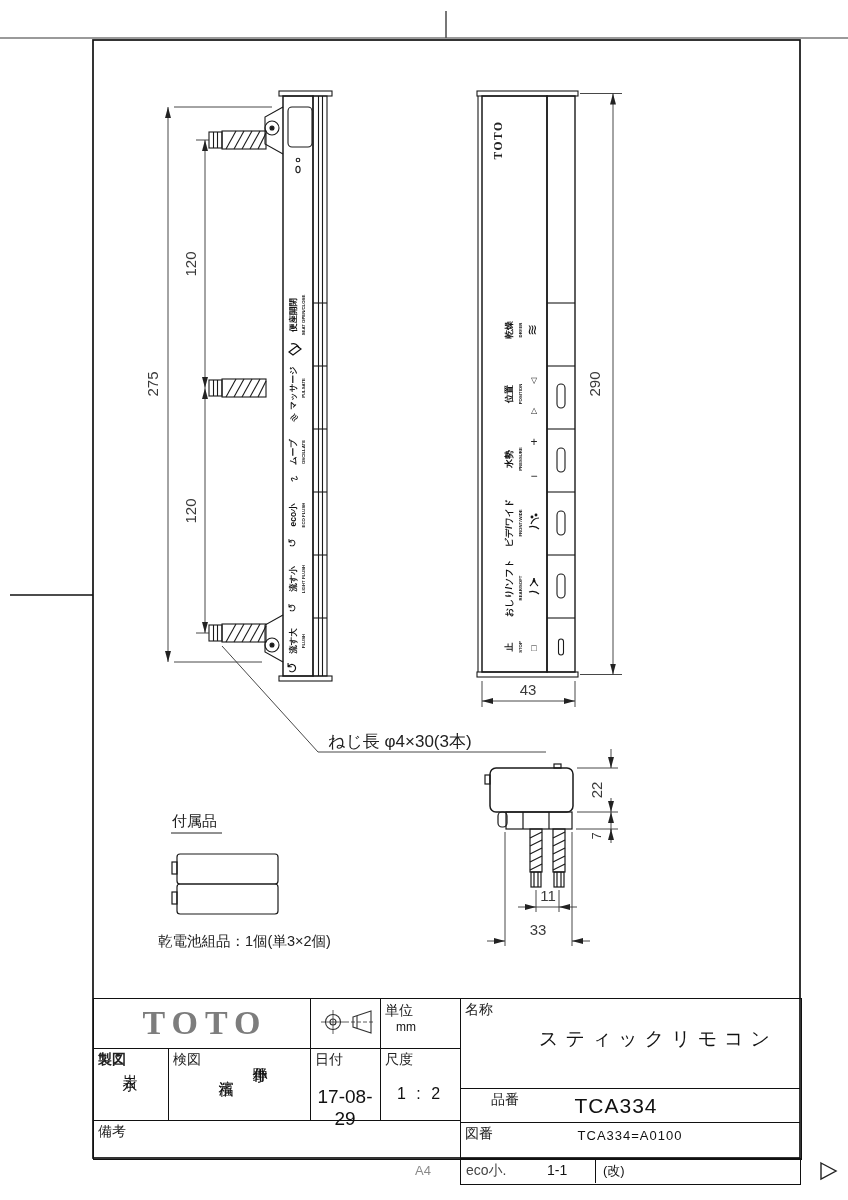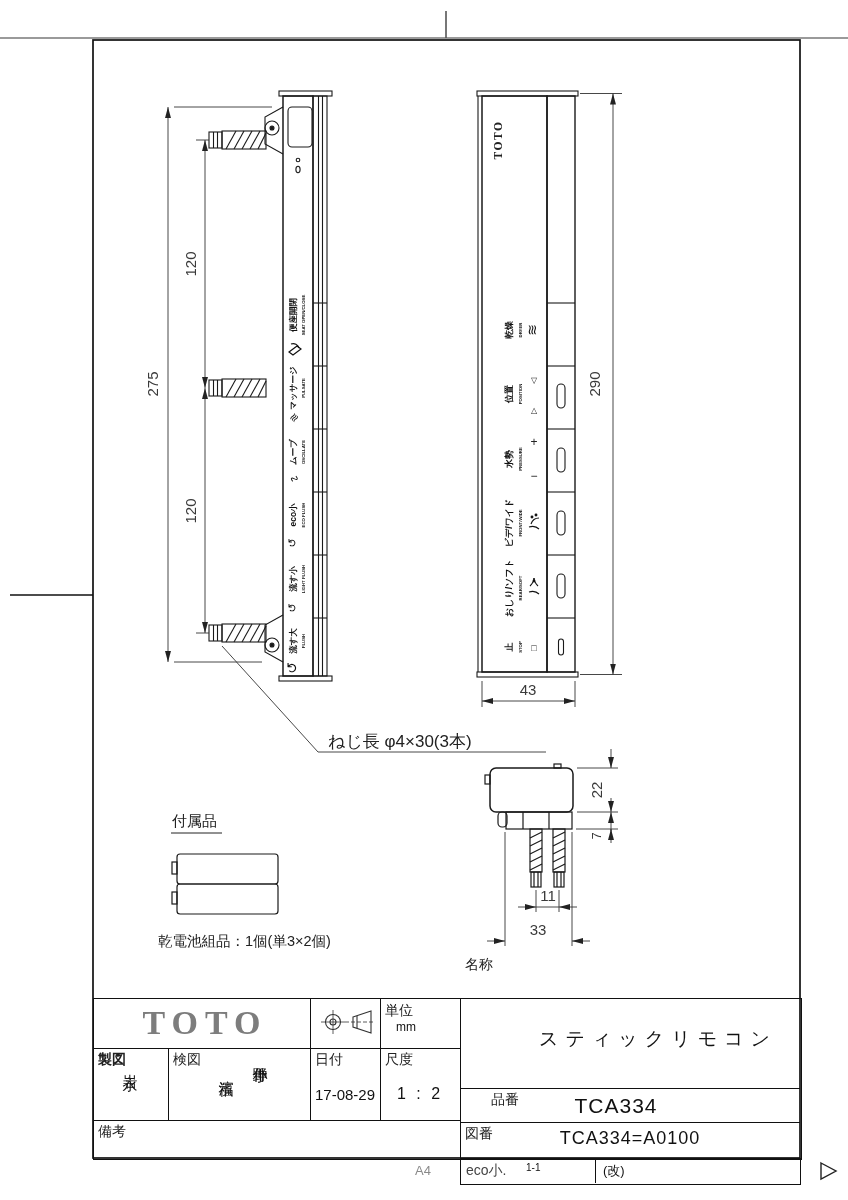--- a/index.html
+++ b/index.html
@@ -312,31 +312,31 @@
   <div class="logo">TOTO</div>
   <div class="lbl" style="left:385px;top:1002px;">単位</div>
   <div class="val" style="left:380px;top:1020px;width:72px;text-align:left;font-size:12px;margin-left:16px;">mm</div>
 
   <div class="lbl" style="left:98px;top:1051px;font-weight:bold;">製図</div>
   <div class="vert" style="left:120px;top:1062px;height:54px;">岩永</div>
   <div class="lbl" style="left:173px;top:1051px;">検図</div>
   <div class="vert" style="left:216px;top:1068px;height:50px;">濱福</div>
   <div class="vert" style="left:250px;top:1056px;height:62px;letter-spacing:0;">小野伸</div>
   <div class="lbl" style="left:315px;top:1051px;">日付</div>
-  <div class="val ctr" style="left:309px;top:1086px;width:72px;font-size:15px;">17-08-29</div>
+  <div class="val ctr" style="left:309px;top:1086px;width:72px;font-size:19px;">17-08-29</div>
   <div class="lbl" style="left:385px;top:1051px;">尺度</div>
   <div class="val ctr" style="left:380px;top:1085px;width:80px;font-size:16px;letter-spacing:3px;">1 : 2</div>
   <div class="lbl" style="left:98px;top:1123px;">備考</div>
 
-  <div class="lbl" style="left:465px;top:956px;">名称</div>
+  <div class="lbl" style="left:465px;top:1001px;">名称</div>
   <div class="val ctr" style="left:460px;top:1026px;width:396px;font-size:19px;letter-spacing:7px;">スティックリモコン</div>
   <div class="lbl" style="left:491px;top:1091px;">品番</div>
   <div class="val ctr" style="left:460px;top:1094px;width:312px;font-size:21px;letter-spacing:1px;">TCA334</div>
   <div class="lbl" style="left:465px;top:1125px;">図番</div>
-  <div class="val ctr" style="left:460px;top:1128px;width:340px;font-size:18px;letter-spacing:1px;">TCA334=A0100</div>
+  <div class="val ctr" style="left:460px;top:1128px;width:340px;font-size:13px;letter-spacing:1px;">TCA334=A0100</div>
 
   <div class="val" style="left:466px;top:1162px;font-size:14px;color:#444;">eco小.</div>
-  <div class="val" style="left:526px;top:1162px;font-size:10px;">1-1</div>
+  <div class="val" style="left:547px;top:1162px;font-size:14px;">1-1</div>
   <div class="val" style="left:603px;top:1162px;font-size:13px;">(改)</div>
   <div class="val" style="left:415px;top:1163px;width:38px;font-size:13px;color:#8a8a8a;">A4</div>
 </div>
 
 </div>
 
 </body></html>

